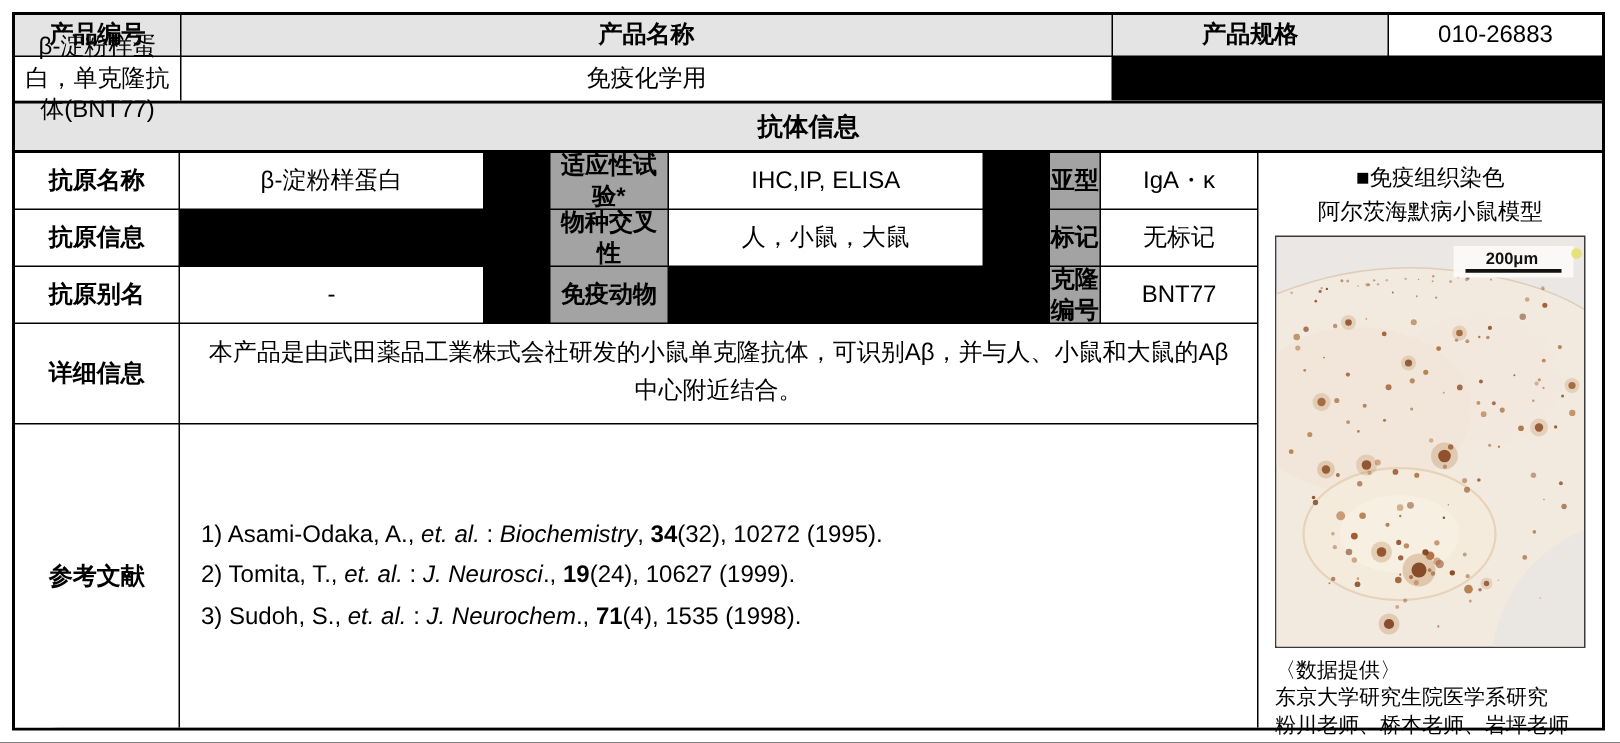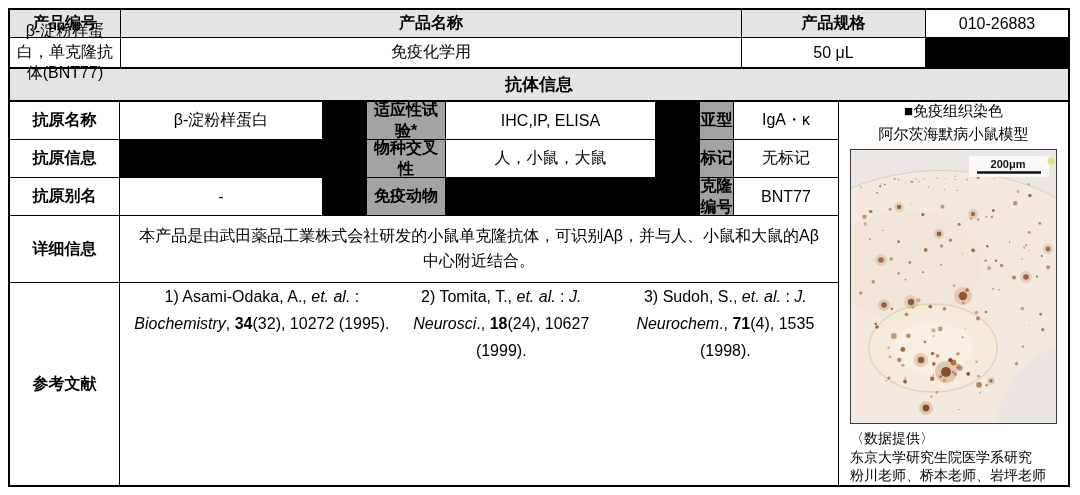--- a/index.html
+++ b/index.html
@@ -32,48 +32,47 @@
   .c{
     background:#fff;display:flex;align-items:center;justify-content:center;
     font-size:16px;box-sizing:border-box;text-align:center;
   }
   .hdr{font-weight:bold;background:#e4e4e4;}
   .lbl{font-weight:bold;background:#ffffff;}
   .glbl{font-weight:bold;background:#a3a3a3;margin-left:44px;}
   .left{justify-content:flex-start;text-align:center;}
   .details-cell{padding:4px 12px;line-height:1.55;}
   .refs-cell{
-    align-items:flex-start;justify-content:flex-end;
+    flex-direction:column;align-items:flex-start;justify-content:center;
     padding-left:14px;font-size:16px;line-height:1.7;
   }
   .it{font-style:italic;}
   .bd{font-weight:bold;}
   .figure-cell{
-    flex-direction:column;justify-content:flex-end;
+    flex-direction:column;justify-content:space-between;
     padding-top:6px;gap:1px;
   }
   .fig-caption{font-size:15px;line-height:1.45;text-align:center;}
   .micro-frame{margin-top:3px;border:1px solid #3a3a3a;line-height:0;}
   .credit{
     width:207px;text-align:left;font-size:14px;line-height:1.34;margin-top:4px;
   }
 </style>
 </head>
 <body>
 
 <div class="tbl">
 
   <div class="secA">
     <div class="c hdr">产品编号</div>
     <div class="c hdr">产品名称</div>
     <div class="c hdr">产品规格</div>
     <div class="c">010-26883</div>
     <div class="c">β-淀粉样蛋白，单克隆抗体(BNT77)</div>
     <div class="c">免疫化学用</div>
-    <div class="c">50 μL</div>
   </div>
 
   <div class="secB">抗体信息</div>
 
   <div class="secC">
 
     <div class="c lbl" style="grid-column:1;grid-row:1">抗原名称</div>
     <div class="c" style="grid-column:2;grid-row:1">β-淀粉样蛋白</div>
     <div class="c glbl" style="grid-column:3;grid-row:1">适应性试验*</div>
     <div class="c" style="grid-column:4;grid-row:1">IHC,IP, ELISA</div>
@@ -91,21 +90,21 @@
     <div class="c glbl" style="grid-column:3;grid-row:3">免疫动物</div>
     <div class="c glbl" style="grid-column:5;grid-row:3">克隆编号</div>
     <div class="c" style="grid-column:6;grid-row:3">BNT77</div>
 
     <div class="c lbl" style="grid-column:1;grid-row:4">详细信息</div>
     <div class="c left details-cell" style="grid-column:2/7;grid-row:4">本产品是由武田薬品工業株式会社研发的小鼠单克隆抗体，可识别Aβ，并与人、小鼠和大鼠的Aβ中心附近结合。</div>
 
     <div class="c lbl" style="grid-column:1;grid-row:5">参考文献</div>
     <div class="c refs-cell" style="grid-column:2/7;grid-row:5" id="refs-list">
         <div><span>1) Asami-Odaka, A., </span><span class="it">et. al.</span><span> : </span><span class="it">Biochemistry</span><span>, </span><span class="bd">34</span><span>(32), 10272 (1995).</span></div>
-        <div><span>2) Tomita, T., </span><span class="it">et. al.</span><span> : </span><span class="it">J. Neurosci</span><span>., </span><span class="bd">18</span><span>(24), 10627 (1999).</span></div>
+        <div><span>2) Tomita, T., </span><span class="it">et. al.</span><span> : </span><span class="it">J. Neurosci</span><span>., </span><span class="bd">19</span><span>(24), 10627 (1999).</span></div>
         <div><span>3) Sudoh, S., </span><span class="it">et. al.</span><span> : </span><span class="it">J. Neurochem</span><span>., </span><span class="bd">71</span><span>(4), 1535 (1998).</span></div>
       </div>
 
     <div class="c figure-cell" style="grid-column:7;grid-row:1/span 5">
       <div class="fig-caption">■免疫组织染色</div>
       <div class="fig-caption">阿尔茨海默病小鼠模型</div>
 
       <div class="micro-frame">
         <svg width="205" height="273" viewBox="0 0 205 273">
           <rect x="0" y="0" width="205" height="273" fill="#eae7e4"></rect>

